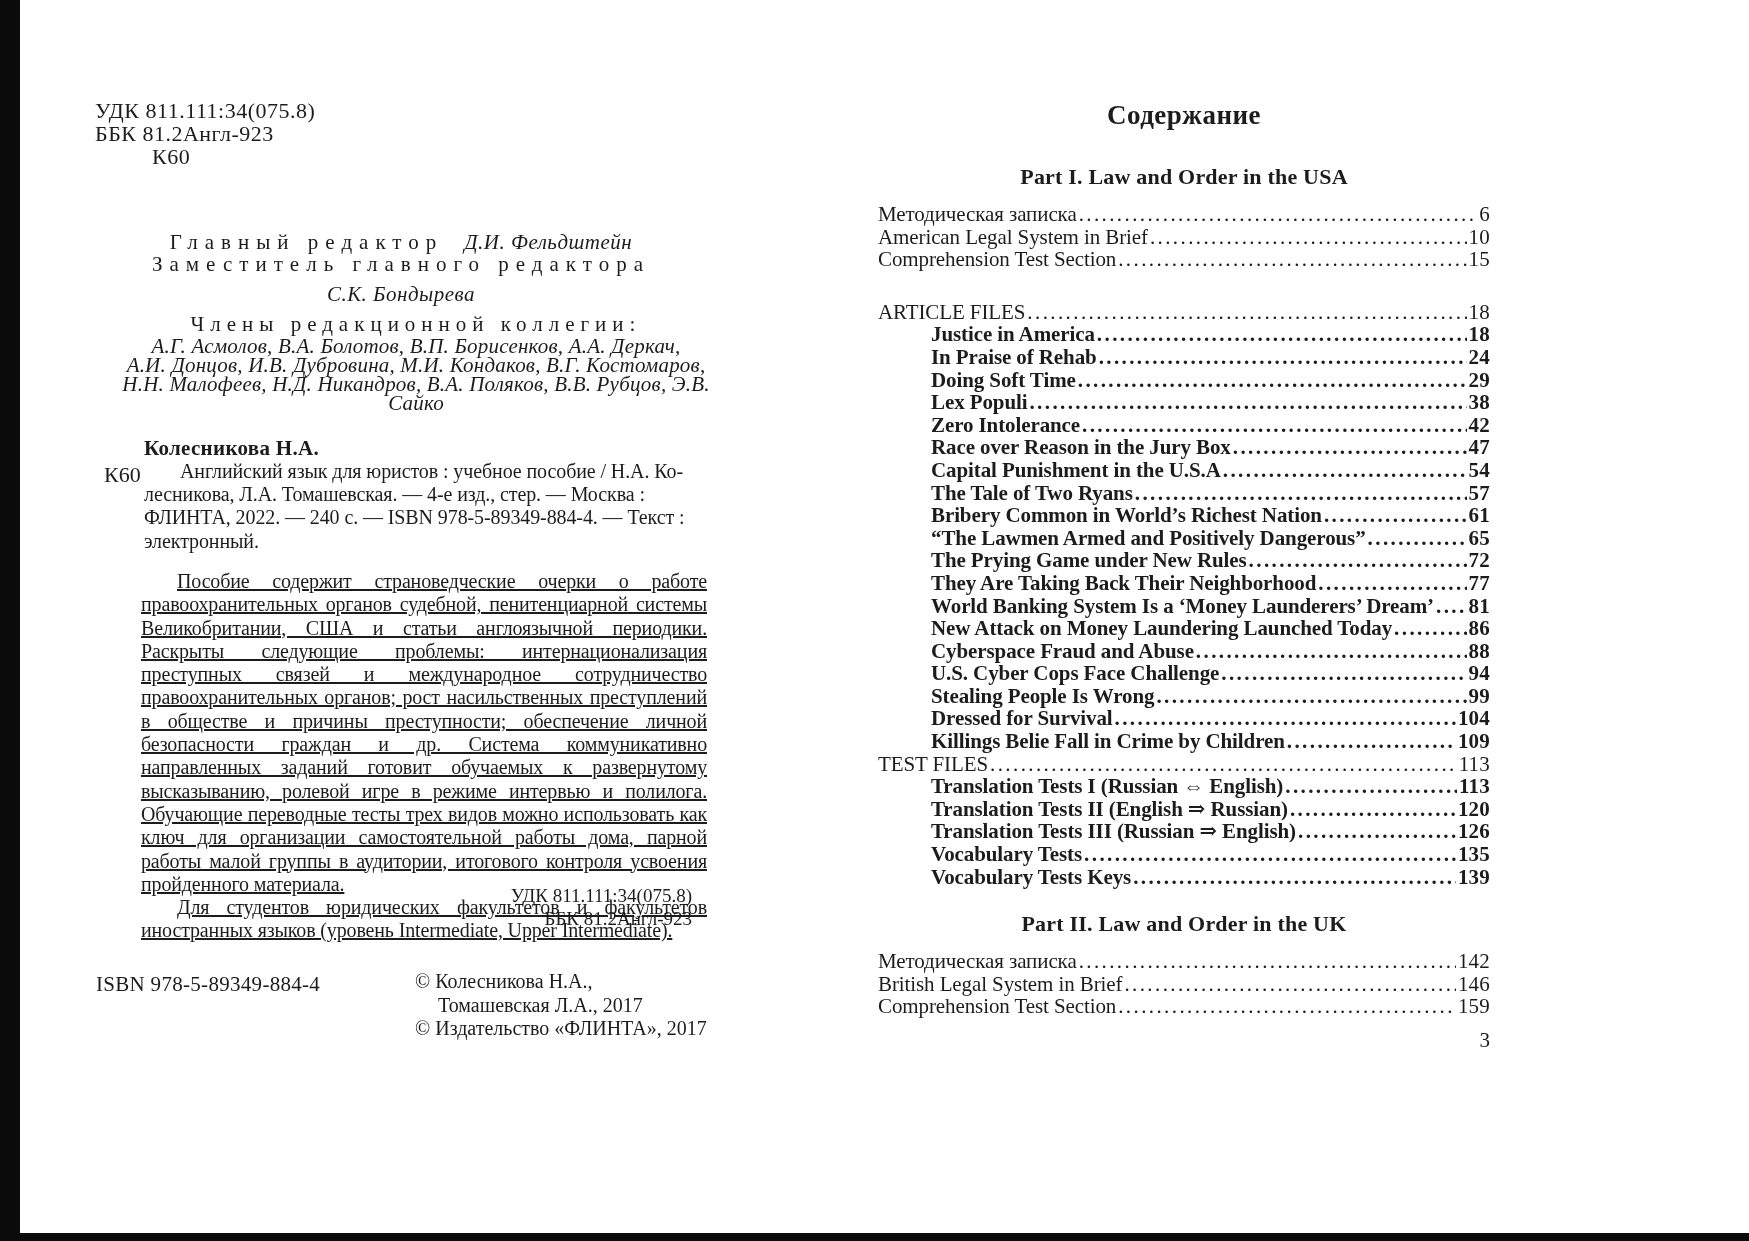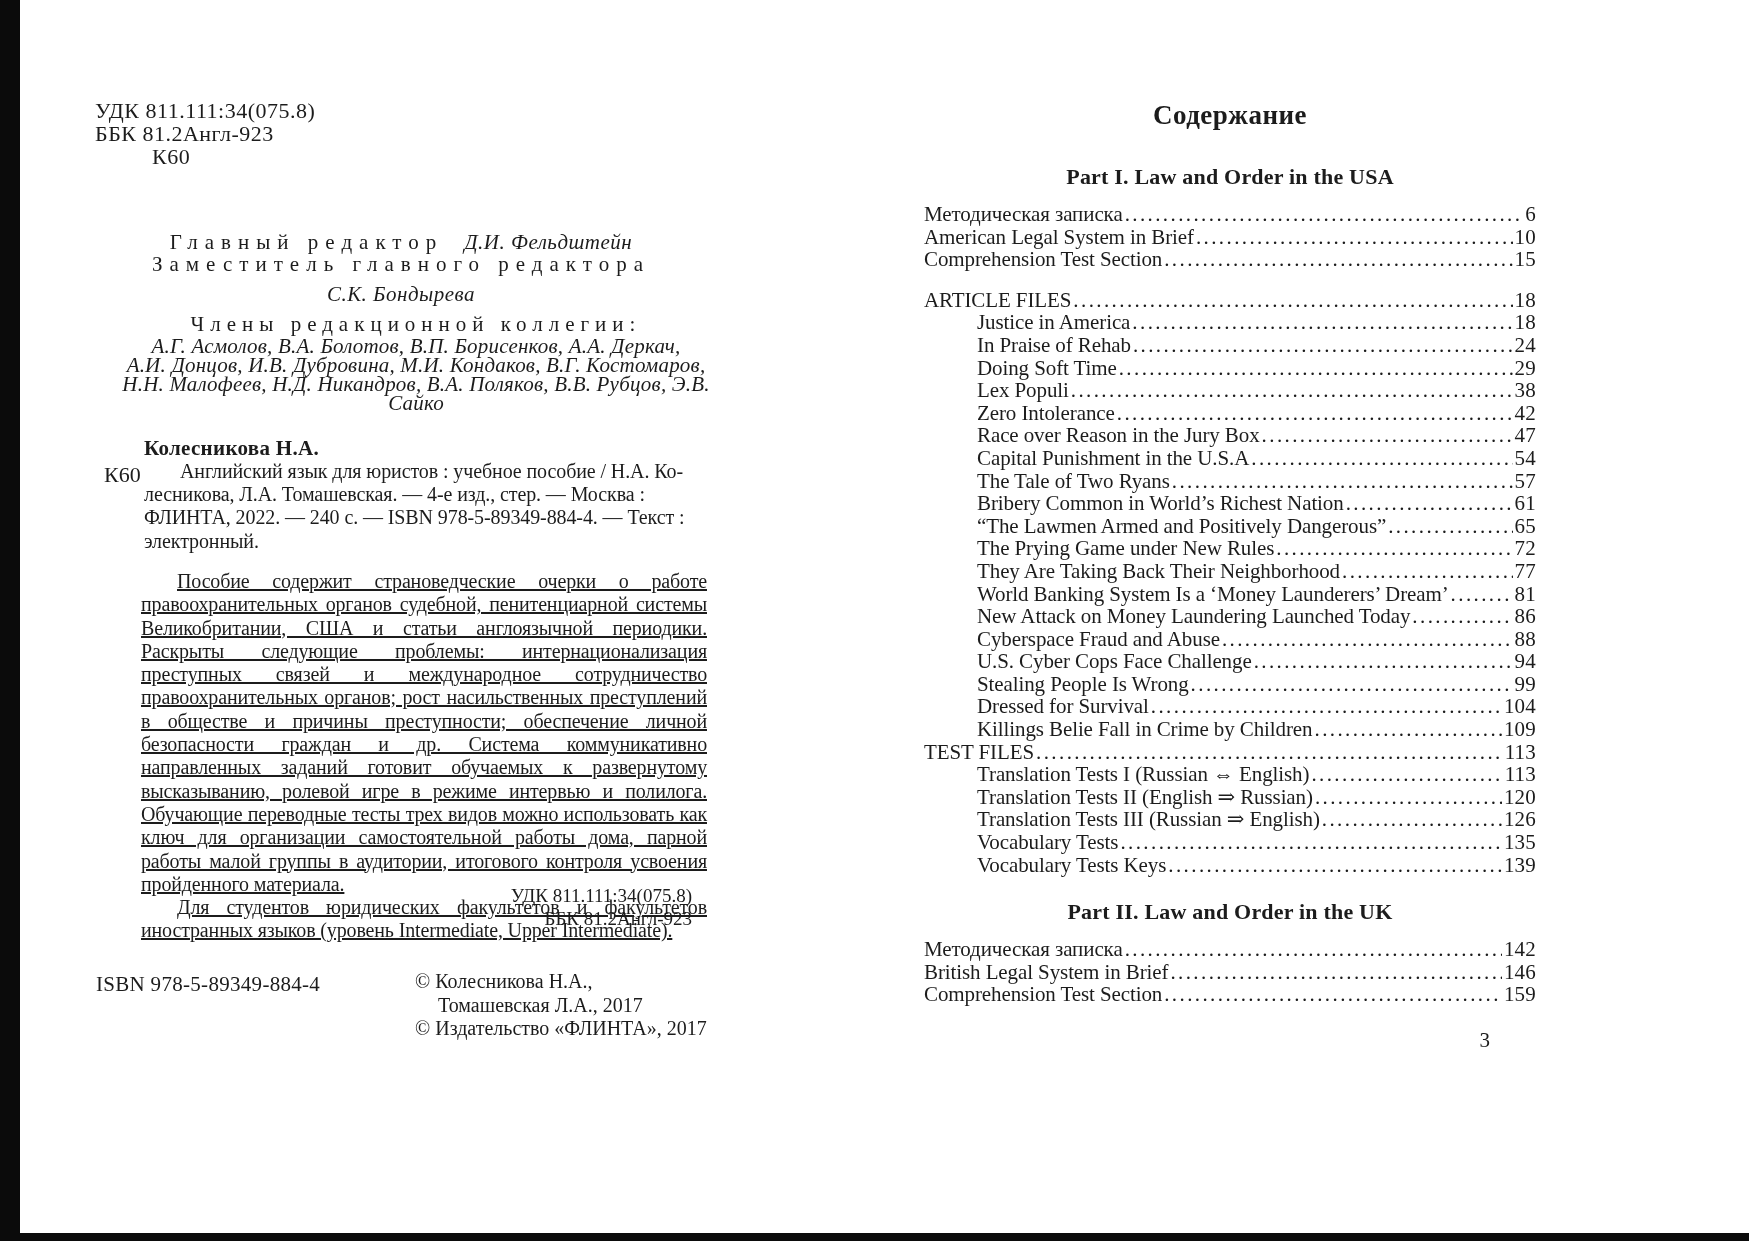--- a/index.html
+++ b/index.html
@@ -35,27 +35,27 @@
   .annotation { position:absolute; left:141px; top:570px; width:566px; font-size:20px; line-height:23.3px; text-align:justify; letter-spacing:-0.15px;text-decoration:underline; }
   .annotation p { text-indent:36px; }
 
   .udk-bottom { position:absolute; left:400px; top:884px; width:292px; text-align:right; font-size:19px; line-height:23px; }
 
   .isbn-line { position:absolute; left:96px; top:972px; font-size:21px; letter-spacing:0.3px; }
   .copyright-block { position:absolute; left:415px; top:970px; font-size:20px; line-height:23.5px; }
   .copyright-line:nth-child(2) { padding-left:23px; }
 
   
-  .toc { position:absolute; left:924px; top:100px; width:612px; font-size:21px; }
+  .toc { position:absolute; left:878px; top:100px; width:612px; font-size:21px; }
   .toc-title-main { text-align:center; font-weight:bold; font-size:27px; letter-spacing:0.5px; }
   .toc-part-heading { text-align:center; font-weight:bold; font-size:22px; margin-top:33px; margin-bottom:13px; letter-spacing:0.2px; }
   .toc-part-heading.second { margin-top:23px; }
   .toc-row { display:flex; align-items:baseline; line-height:22.6px; height:22.6px; }
-  .toc-row.gap { margin-top:18px; }
-  .toc-row.indent1 { padding-left:53px; }
+  .toc-row.gap { margin-top:30px; }
+  .toc-row.indent1 { padding-left:53px;font-weight:bold; }
   .toc-entry-title { white-space:nowrap; flex:none; letter-spacing:-0.1px; }
   .toc-leader { flex:1; overflow:hidden; white-space:nowrap; margin:0 2px; }
   .toc-leader::after { content:"..........................................................................................................................................................................."; letter-spacing:2.4px; }
   .toc-page-num { flex:none; letter-spacing:0.2px; }
 
   .folio { position:absolute; left:1460px; top:1028px; width:30px; text-align:right; font-size:21px; }
 </style>
 </head>
 <body>
 

